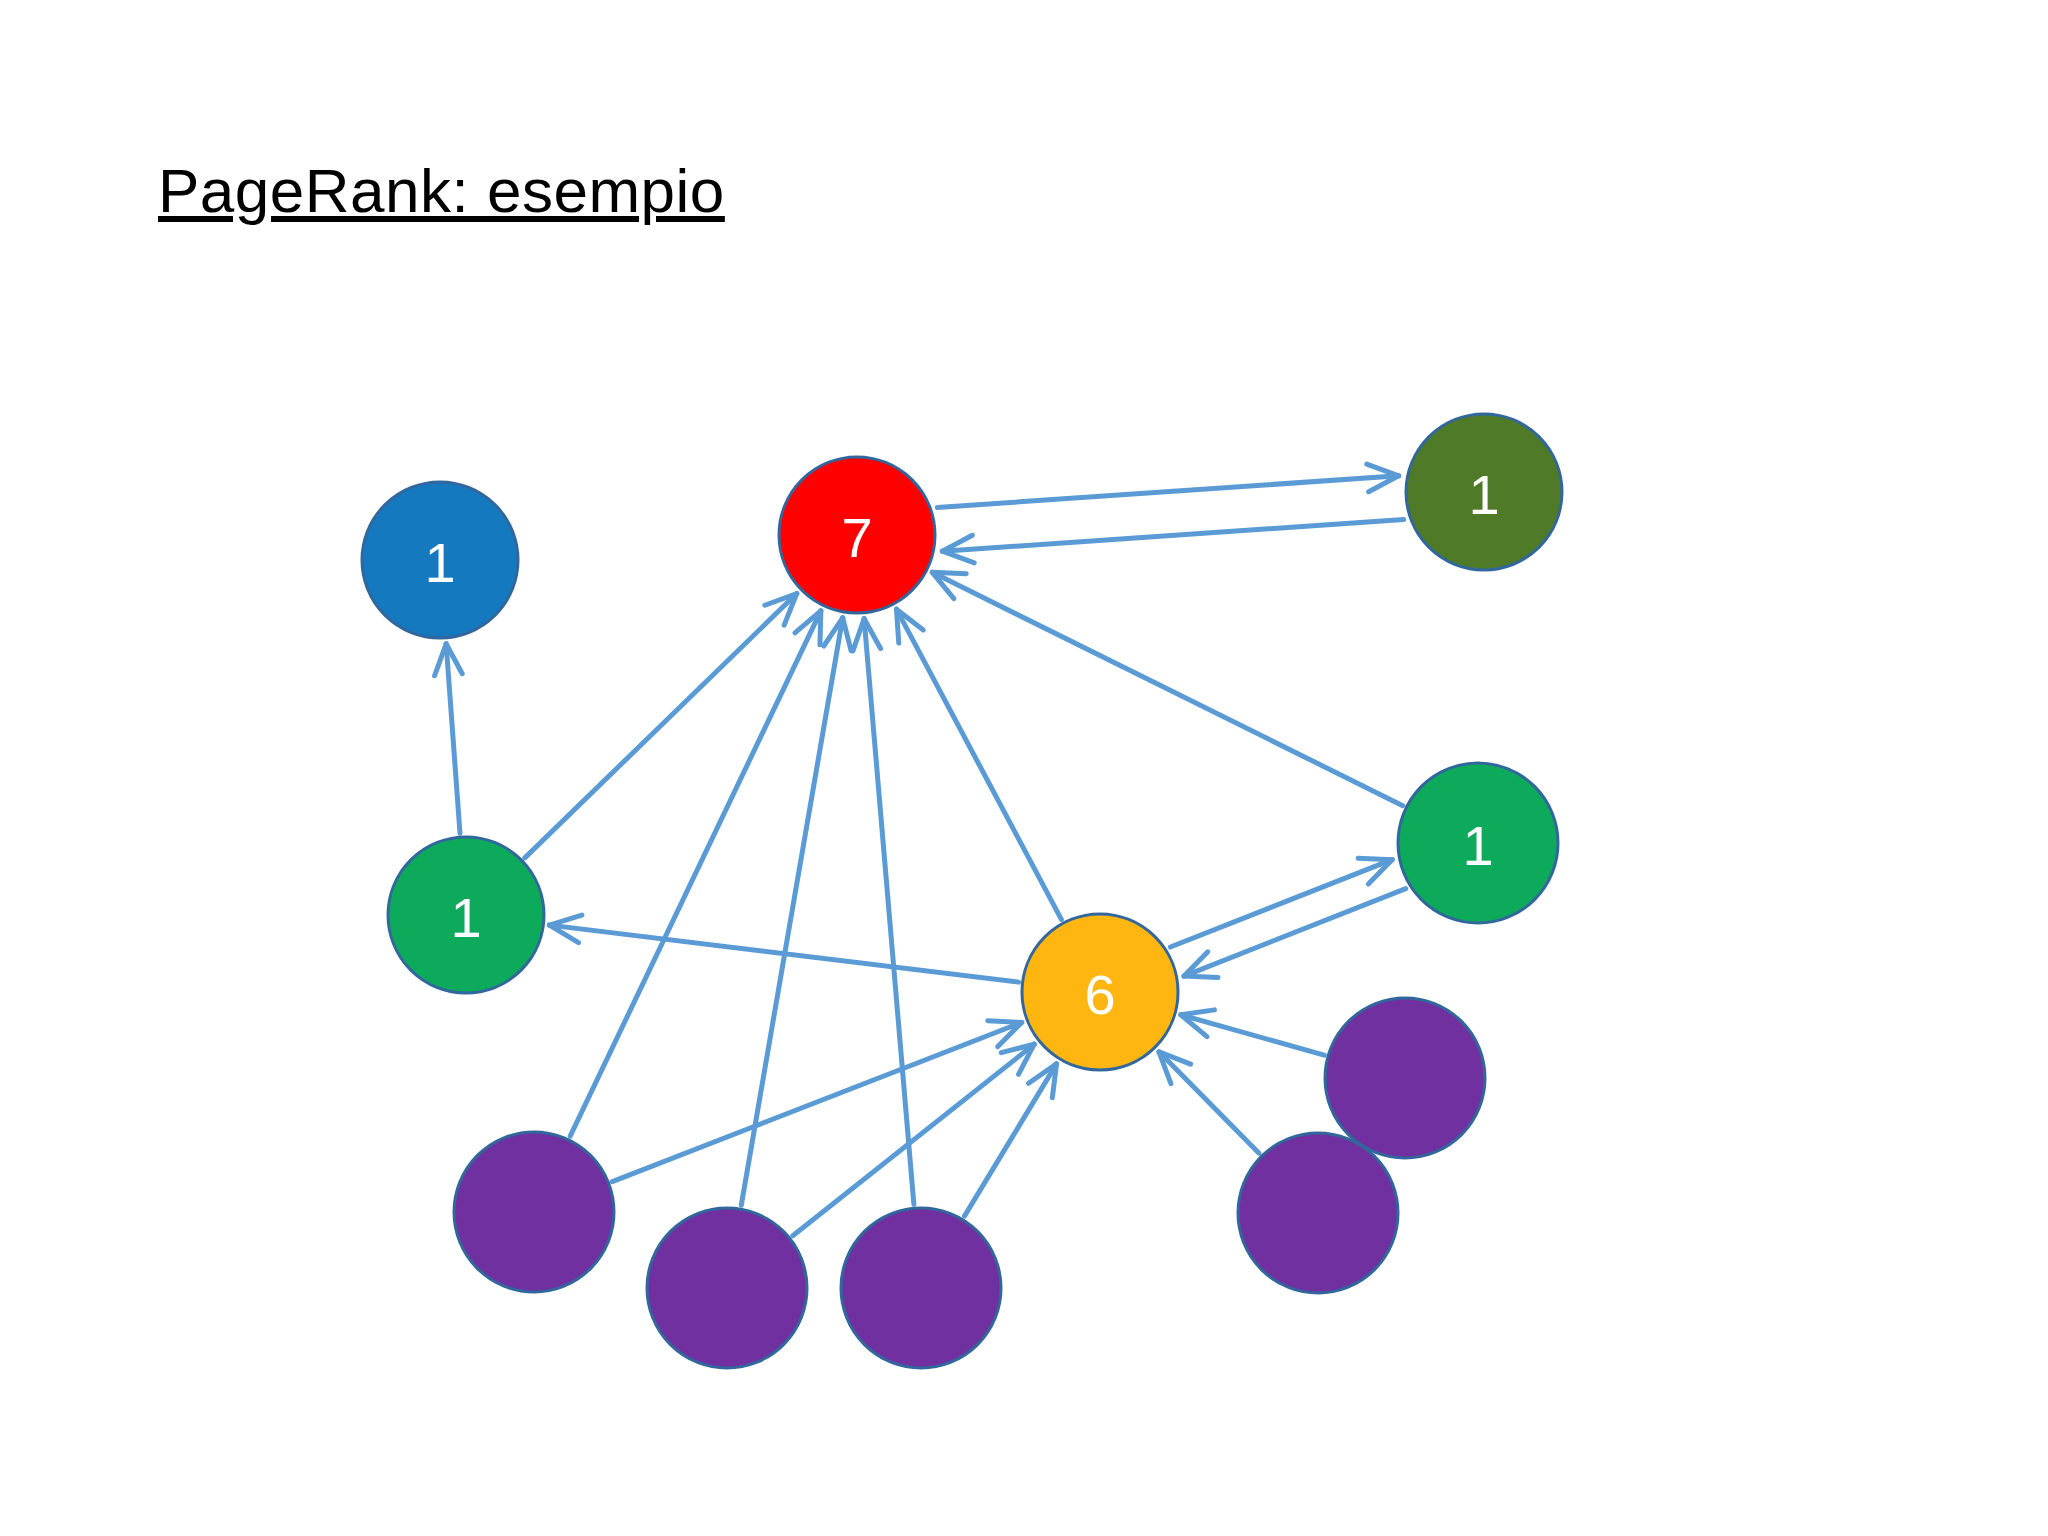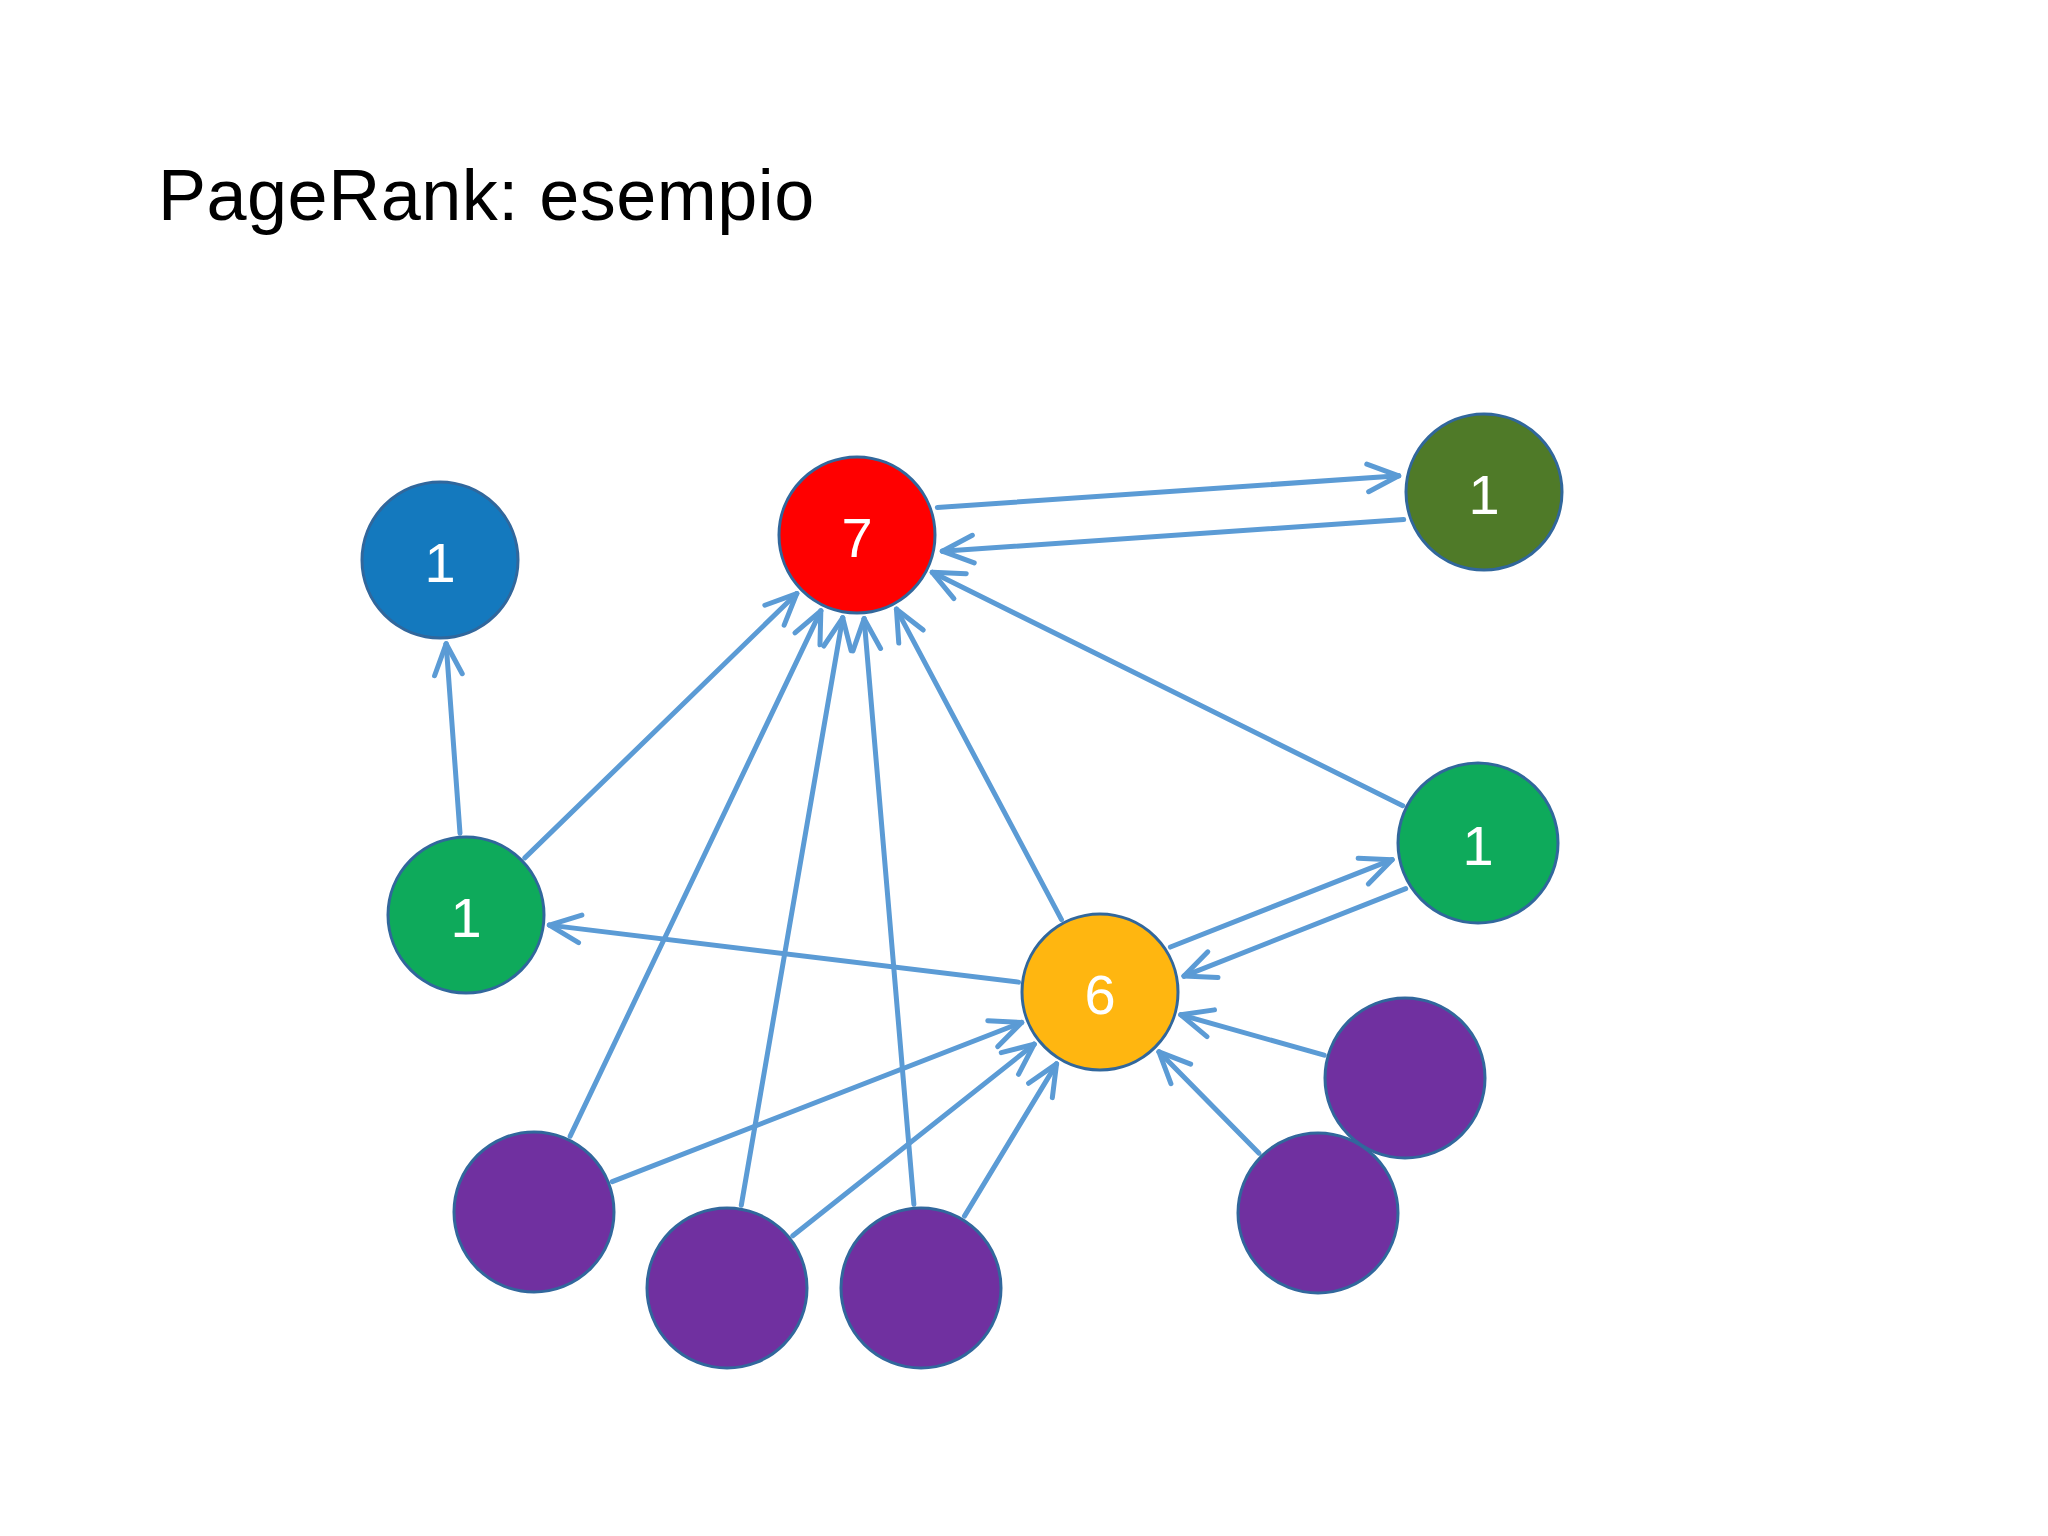--- a/index.html
+++ b/index.html
@@ -12,26 +12,27 @@
     width: 2048px;
     height: 1536px;
     background: #ffffff;
     overflow: hidden;
     font-family: "Liberation Sans", sans-serif;
   }
   #slide-title {
     position: absolute;
     left: 158px;
     top: 158px;
-    font-size: 72px;
+    font-size: 62px;
     line-height: 1.05;
     color: #000000;
     font-weight: 400;
     letter-spacing: 0.5px;
     white-space: nowrap;
+    text-decoration: underline;
   }
   #graph-canvas {
     position: absolute;
     left: 0;
     top: 0;
     width: 2048px;
     height: 1536px;
   }
   .node-label {
     font-family: "Liberation Sans", sans-serif;

